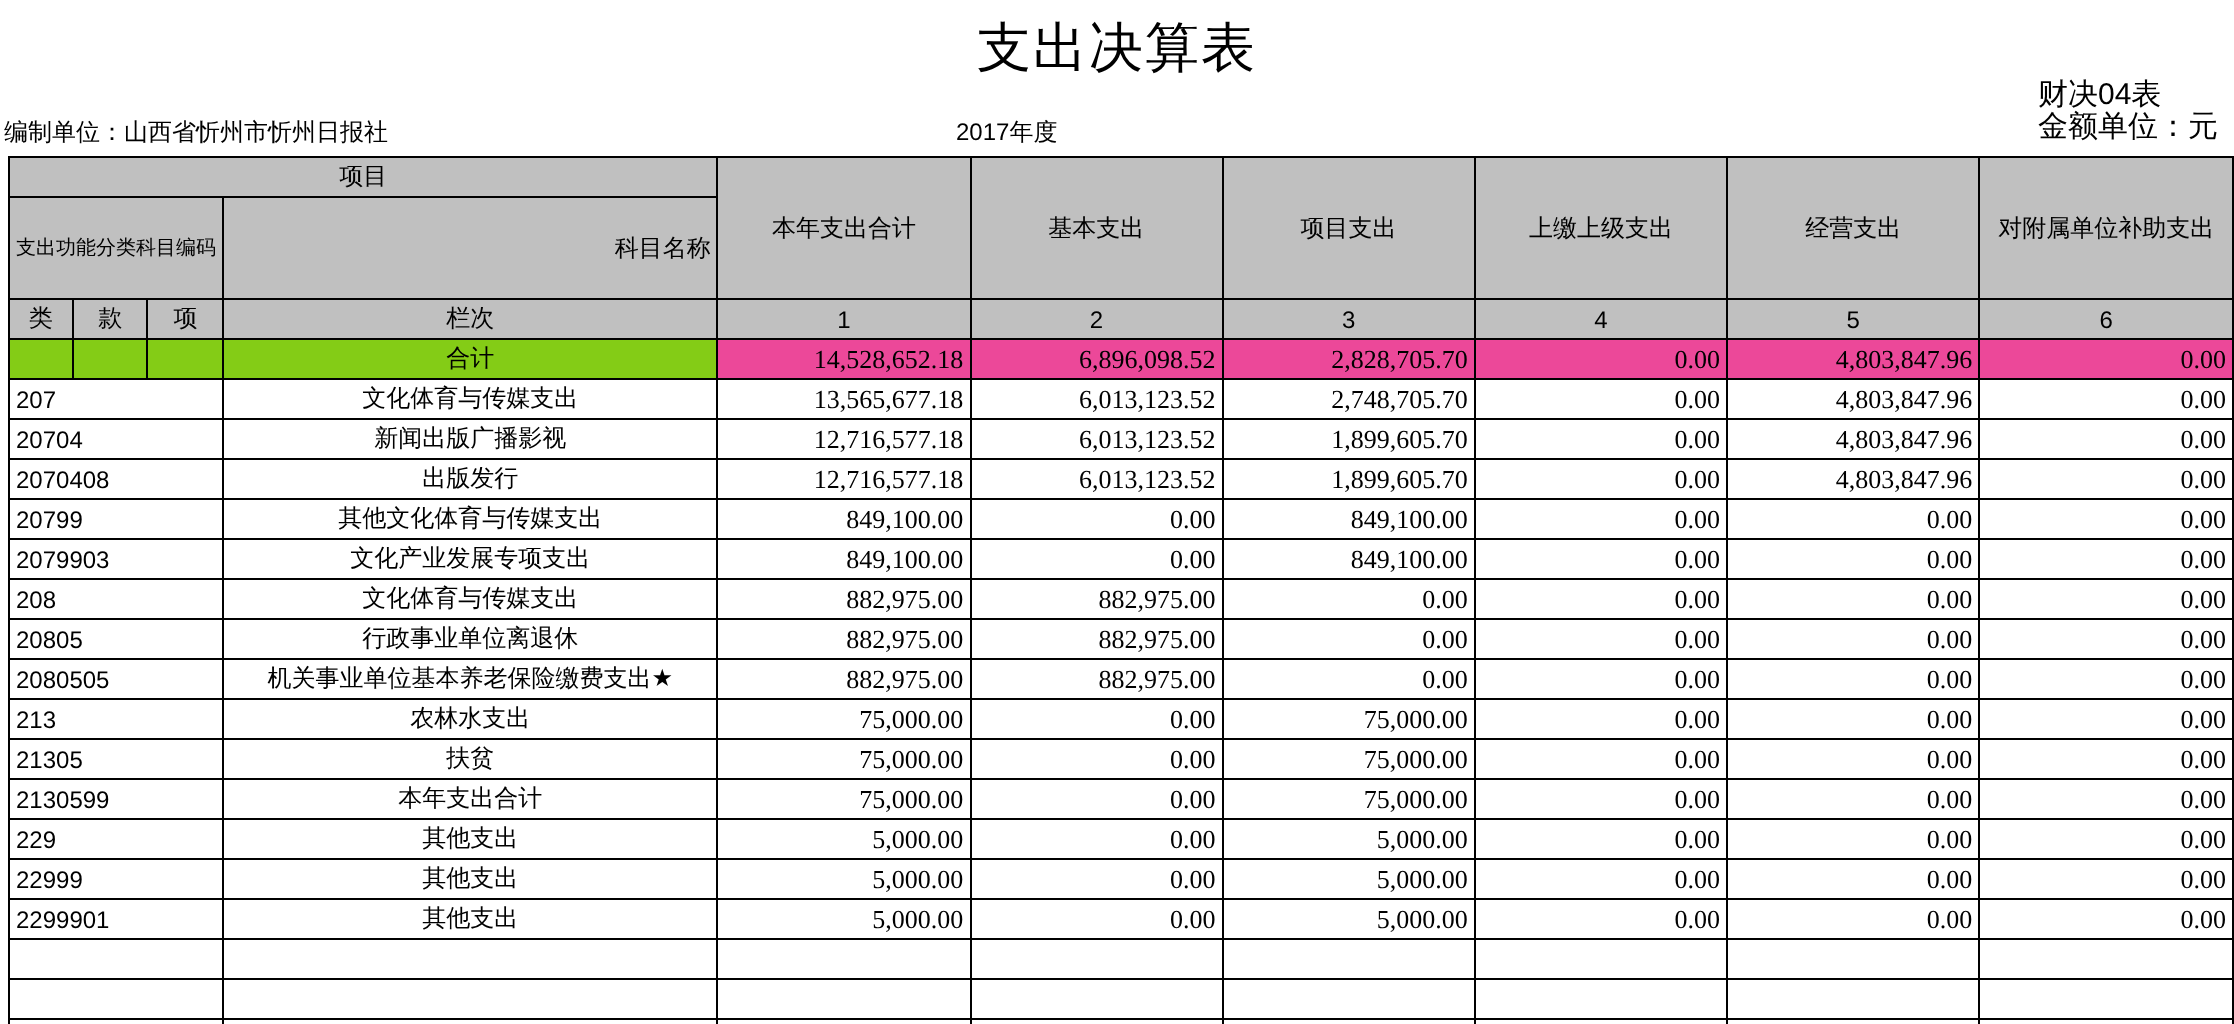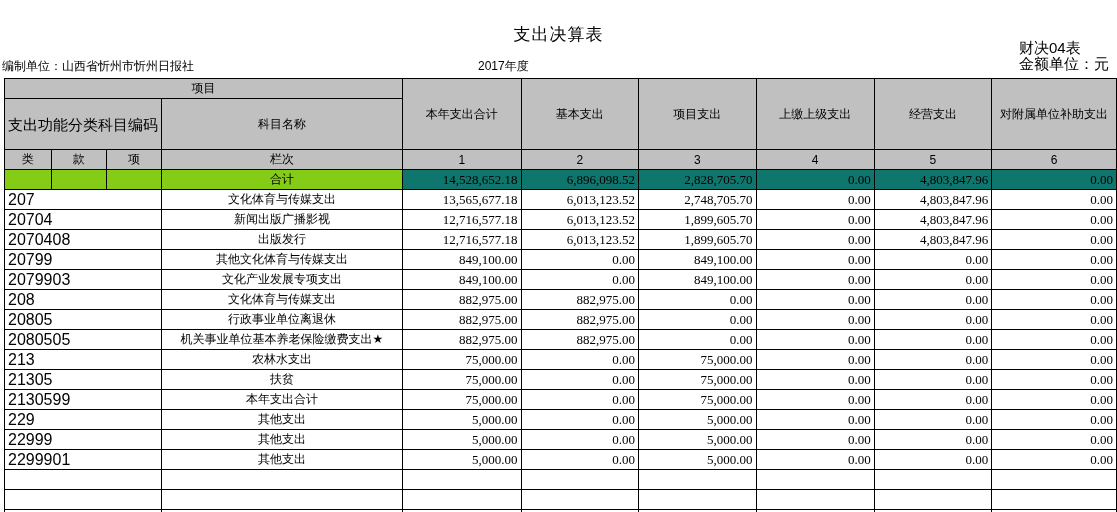--- a/index.html
+++ b/index.html
@@ -14,23 +14,23 @@
     color: #000;
     overflow: hidden;
   }
   .page {
     position: relative;
     width: 1117px;
     height: 512px;
   }
   .title {
     text-align: center;
-    font-size: 17px;
+    font-size: 27px;
     font-family: "Liberation Serif", "DejaVu Serif", serif;
-    padding-top: 23px;
+    padding-top: 6px;
     letter-spacing: 1px;
   }
   .meta-right {
     position: absolute;
     right: 8px;
     top: 40px;
     font-size: 15px;
     text-align: left;
     line-height: 16px;
   }
@@ -79,41 +79,41 @@
   }
   .num {
     text-align: right;
     font-family: "Liberation Serif", "DejaVu Serif", serif;
     font-size: 13px;
     padding-right: 4px;
   }
   .code {
     text-align: left;
     padding-left: 2px;
-    font-size: 16px;
+    font-size: 12px;
   }
   .name {
     text-align: center;
     font-size: 12px;
   }
   .indent1 { padding-left: 12px; }
   .indent2 { padding-left: 22px; }
   .total-row td { background: #84cc16; }
-  .total-row td.num { background: #0f766e; }
+  .total-row td.num { background: #ec4899; }
   .colw-cls { width: 22px; }
   .colw-kuan { width: 26px; }
   .colw-xiang { width: 26px; }
   .colw-name { width: 248px; }
   .colw-amt { width: 127px; }
   .empty-row td { height: 19px; }
   .project-hdr {
     text-align: center;
   }
   .corner-label {
-    font-size: 15px;
+    font-size: 10px;
     line-height: 13px;
     text-align: left;
   }
 </style>
 </head>
 <body>
 
 <div class="page">
 
   <div class="title">支出决算表</div>
@@ -146,21 +146,21 @@
         <td class="hdr project-hdr" colspan="4" rowspan="1">项目</td>
         <td class="hdr hdr-tall" rowspan="2">本年支出合计</td>
         <td class="hdr hdr-tall" rowspan="2">基本支出</td>
         <td class="hdr hdr-tall" rowspan="2">项目支出</td>
         <td class="hdr hdr-tall" rowspan="2">上缴上级支出</td>
         <td class="hdr hdr-tall" rowspan="2">经营支出</td>
         <td class="hdr hdr-tall" rowspan="2">对附属单位补助支出</td>
       </tr>
       <tr>
         <td class="hdr corner-label" colspan="3" style="height:50px;">支出功能分类科目编码</td>
-        <td class="hdr" style="height:50px;">科目名称</td>
+        <td class="hdr" style="height:50px;text-align:right;">科目名称</td>
       </tr>
       <tr>
         <td class="hdr">类</td>
         <td class="hdr">款</td>
         <td class="hdr">项</td>
         <td class="hdr">栏次</td>
         <td class="hdr">1</td>
         <td class="hdr">2</td>
         <td class="hdr">3</td>
         <td class="hdr">4</td>

